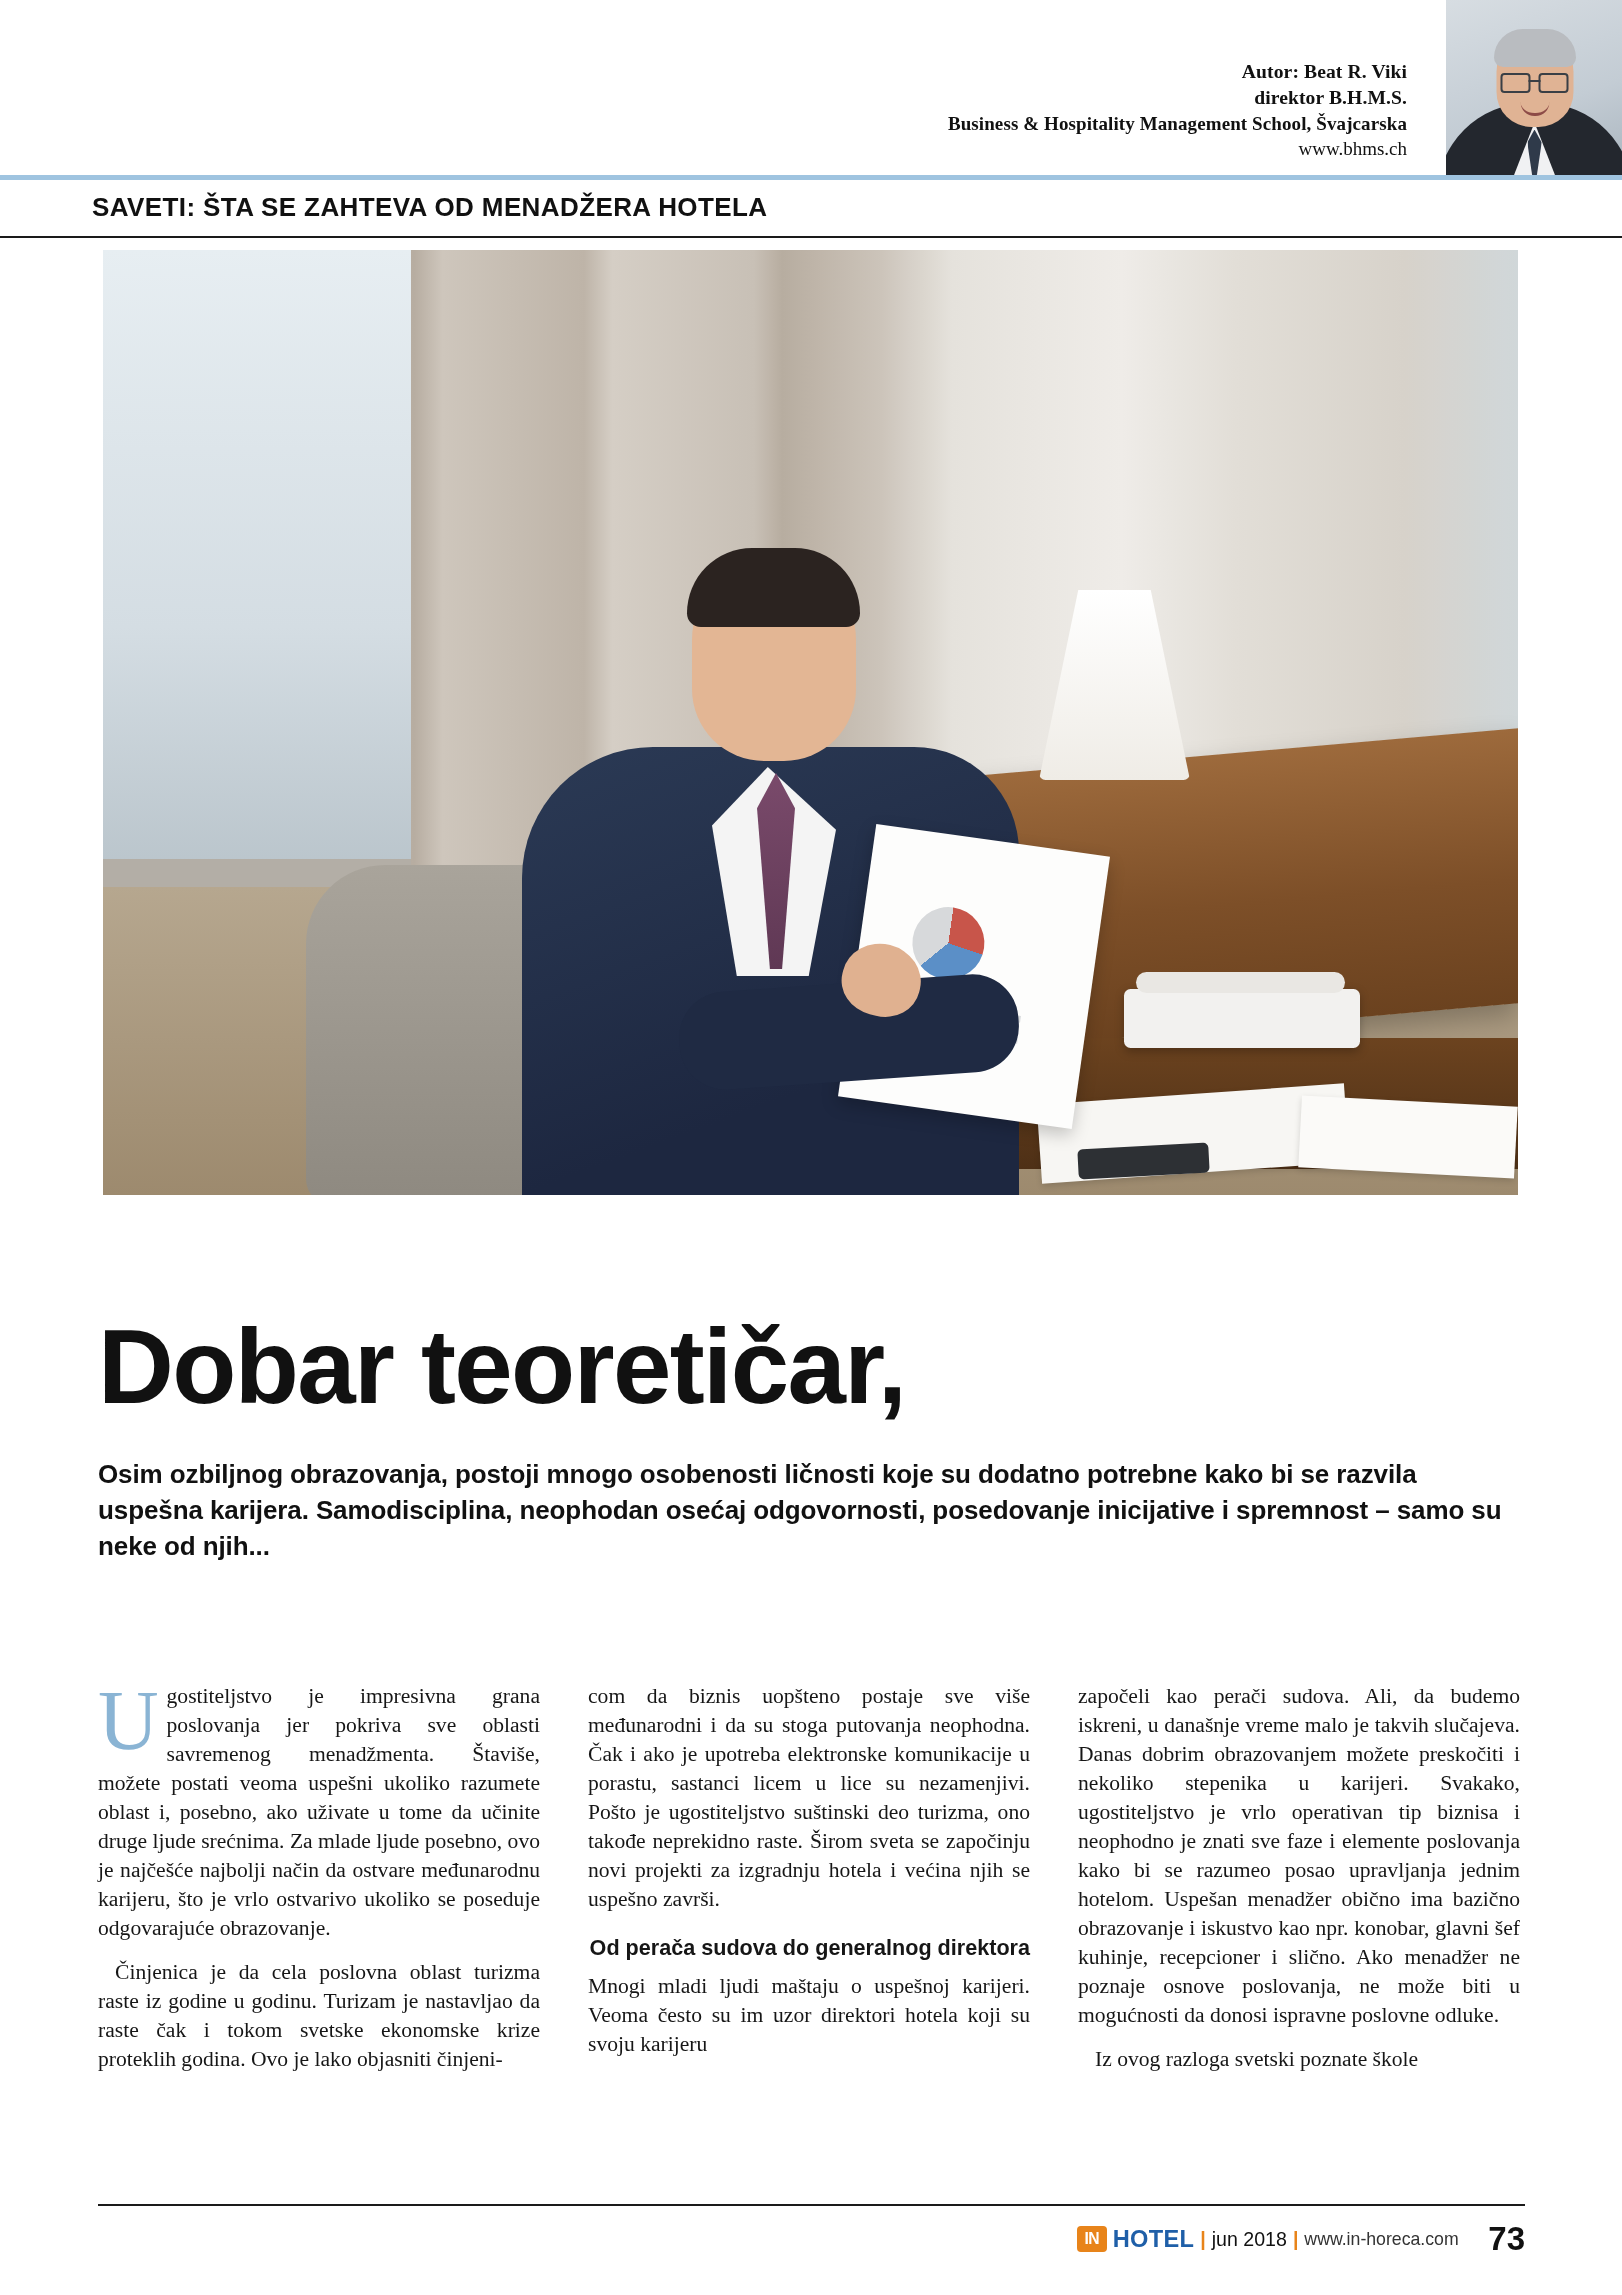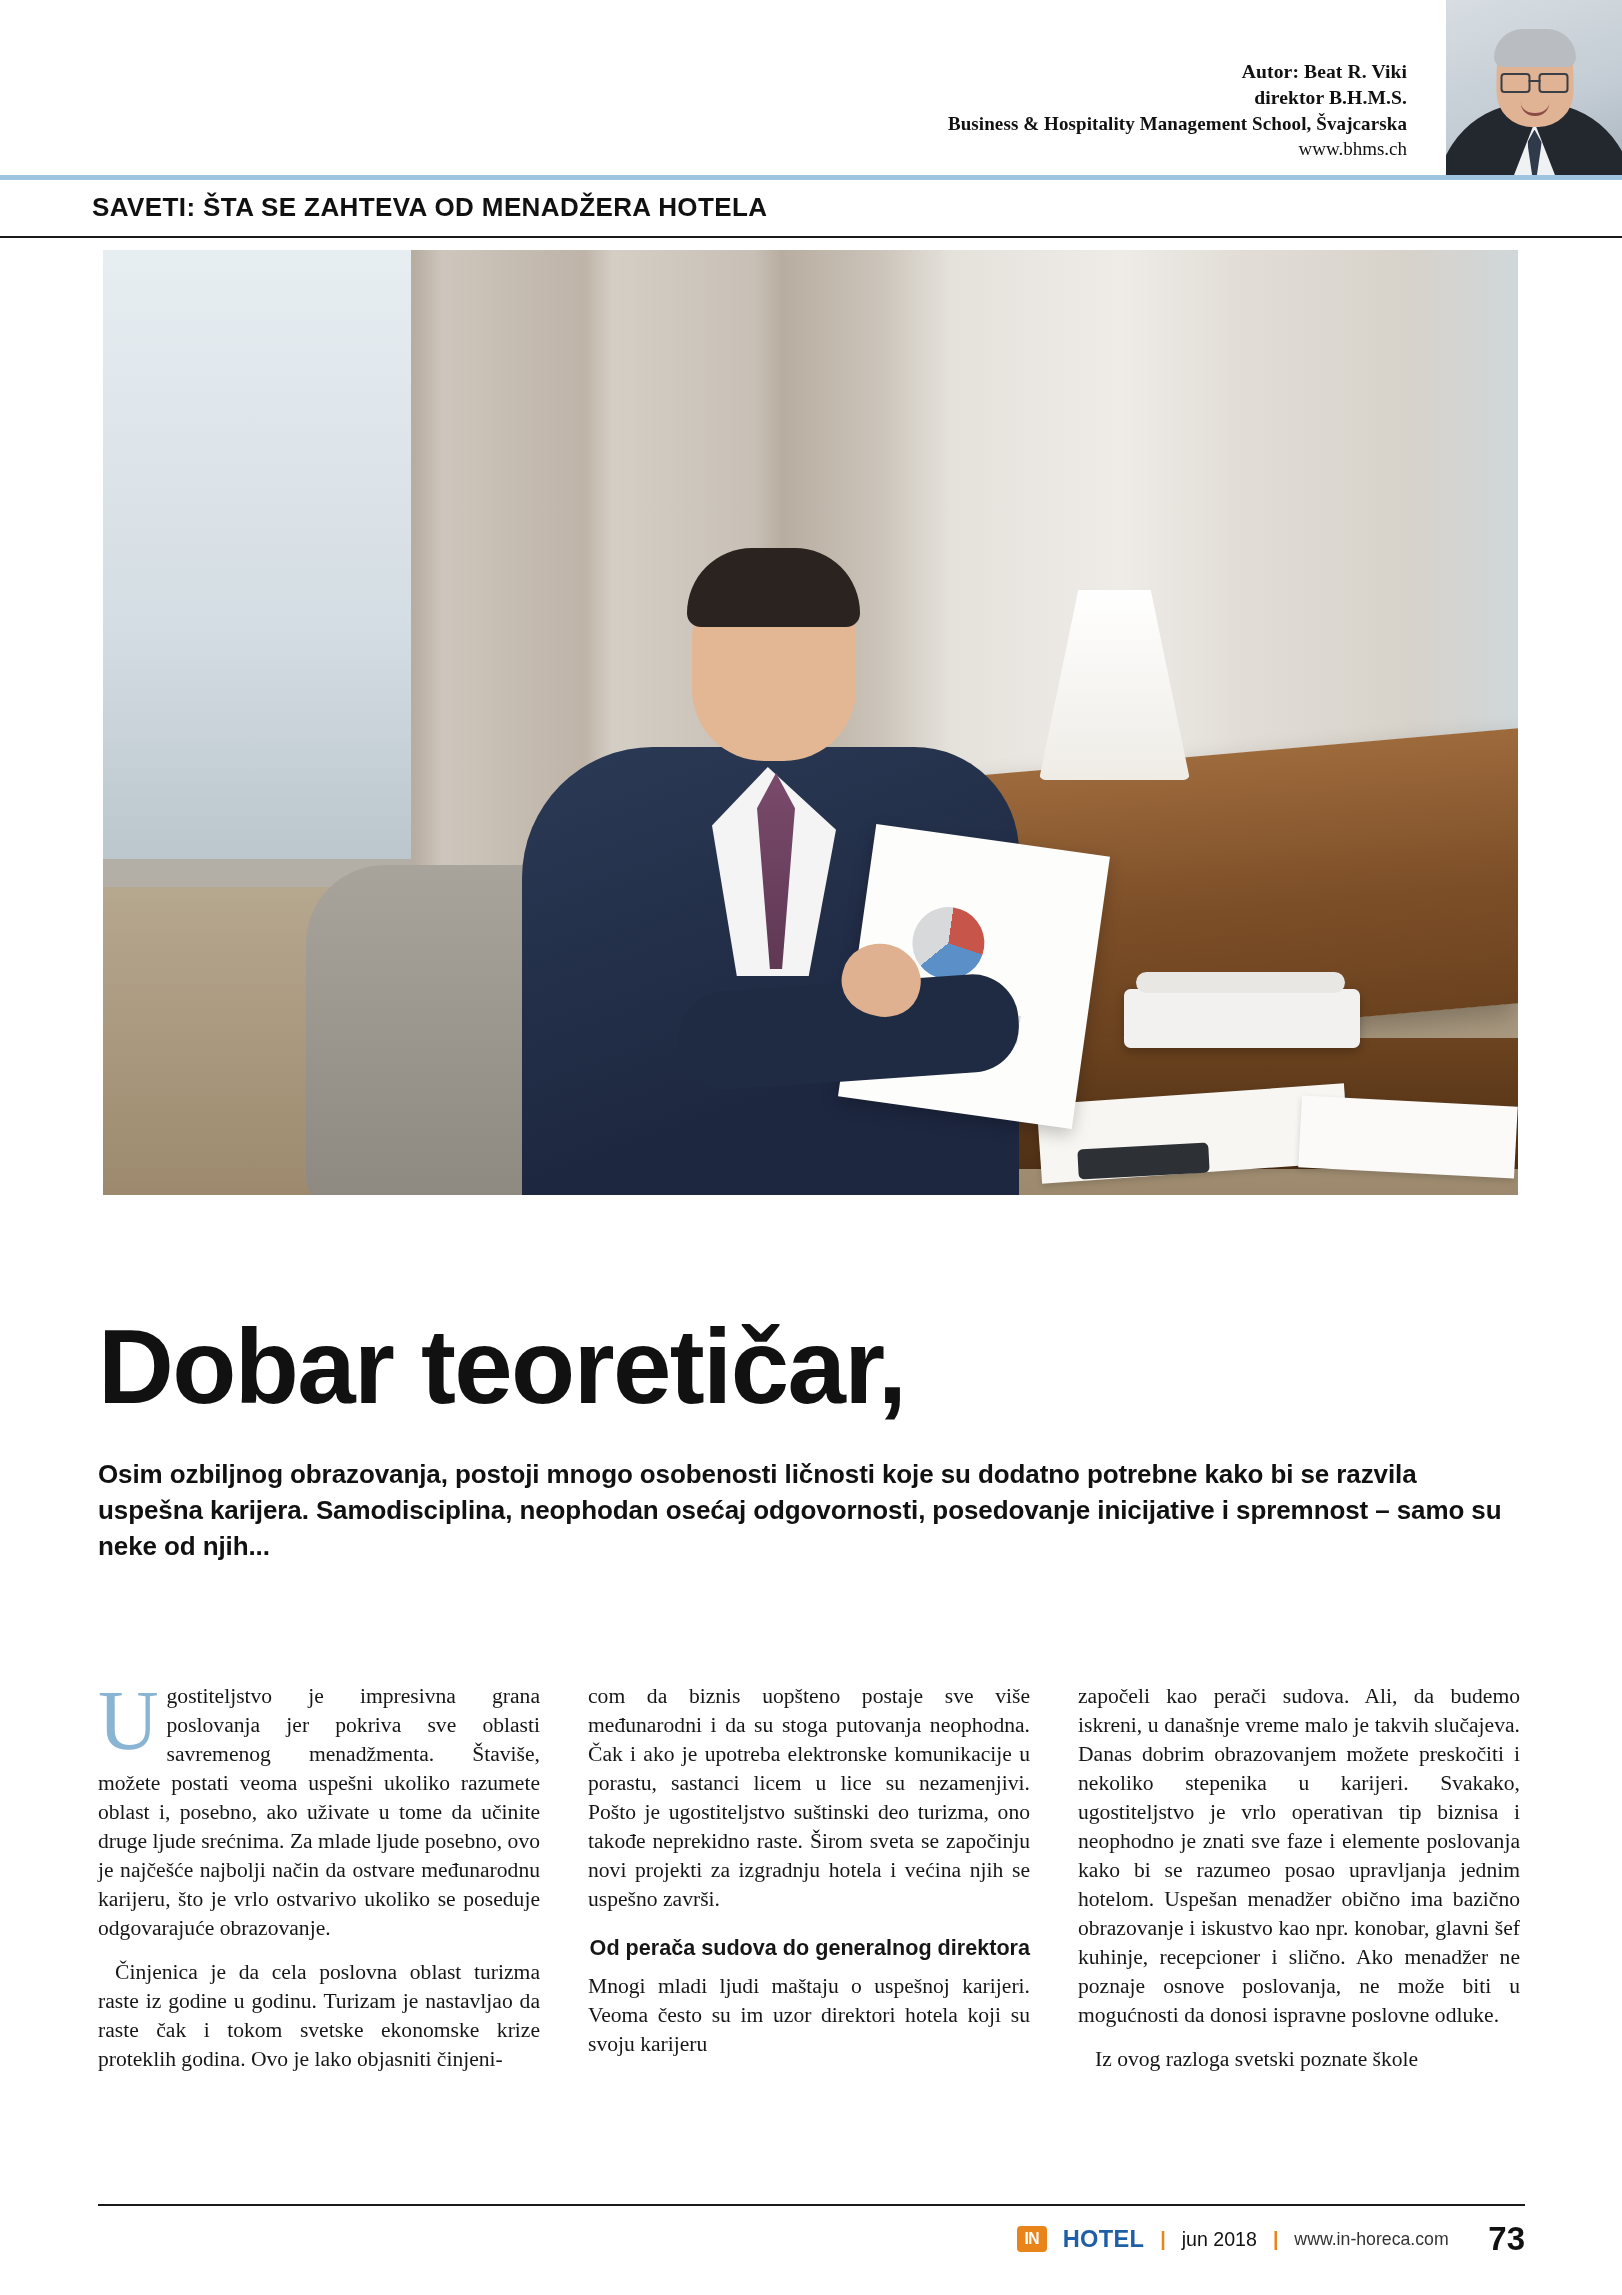--- a/index.html
+++ b/index.html
@@ -420,21 +420,21 @@
     background: #1a1a1a;
   }
   .footer {
     position: absolute;
     left: 98px; right: 98px;
     top: 2216px;
     height: 46px;
     display: flex;
     align-items: center;
     justify-content: flex-end;
-    gap: 16px;
+    gap: 6px;
     font-family: "Liberation Sans", sans-serif;
   }
   .logo-in {
     display: inline-flex;
     align-items: center;
     justify-content: center;
     width: 30px; height: 26px;
     border-radius: 3.9px;
     background: #e8841a;
     color: #ffffff;

